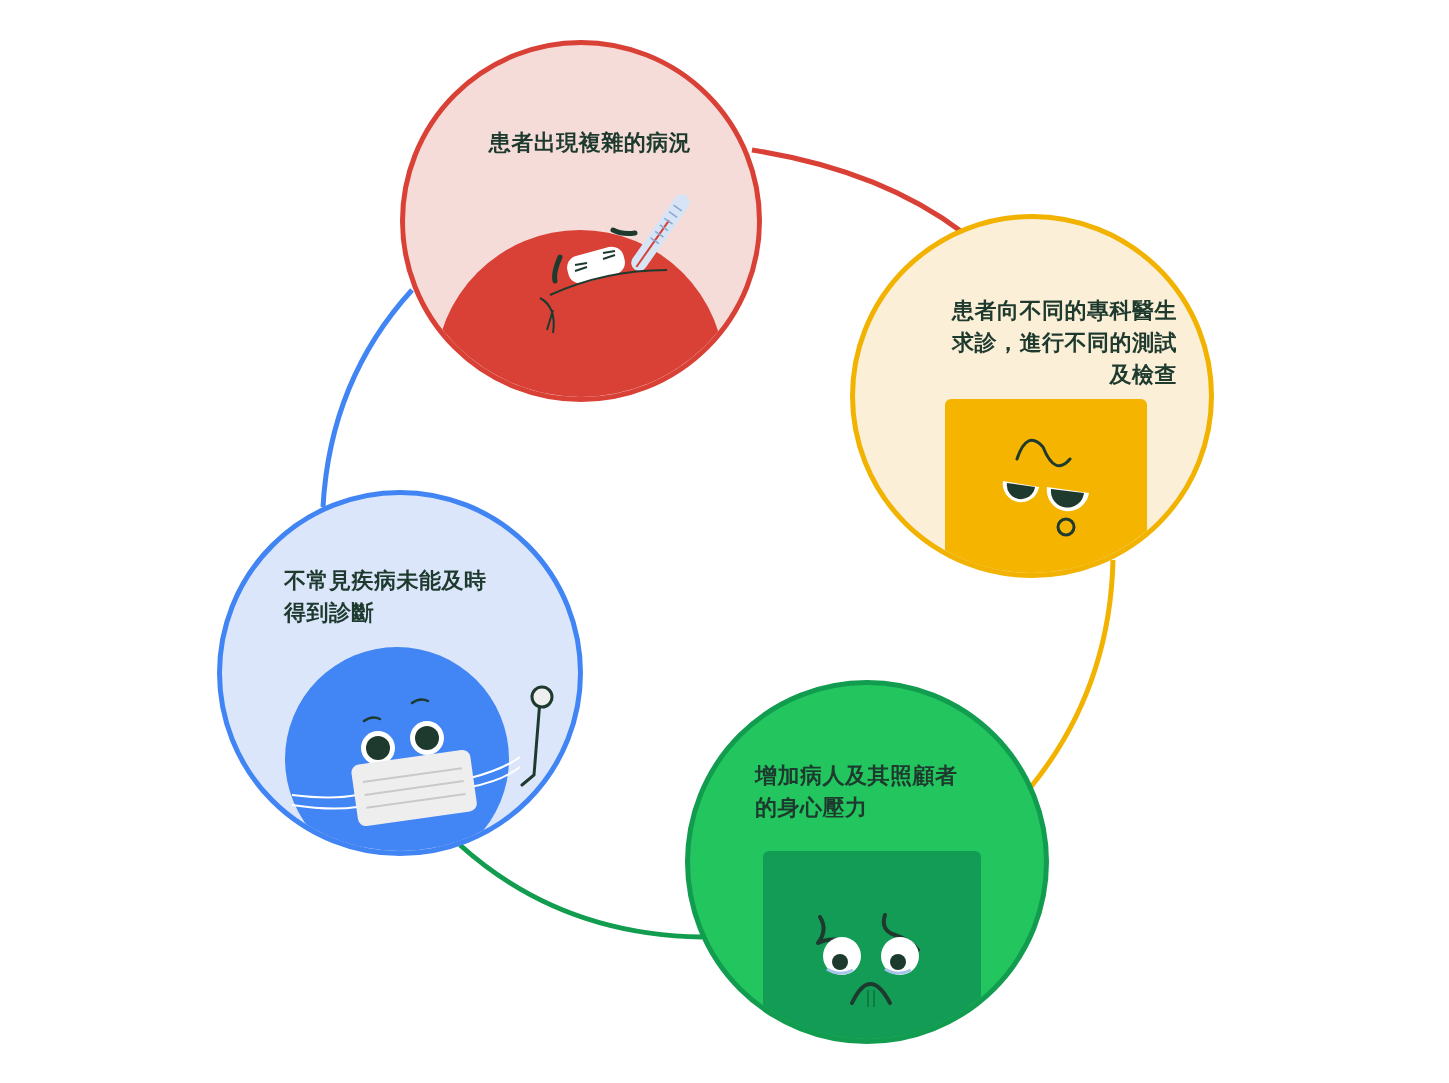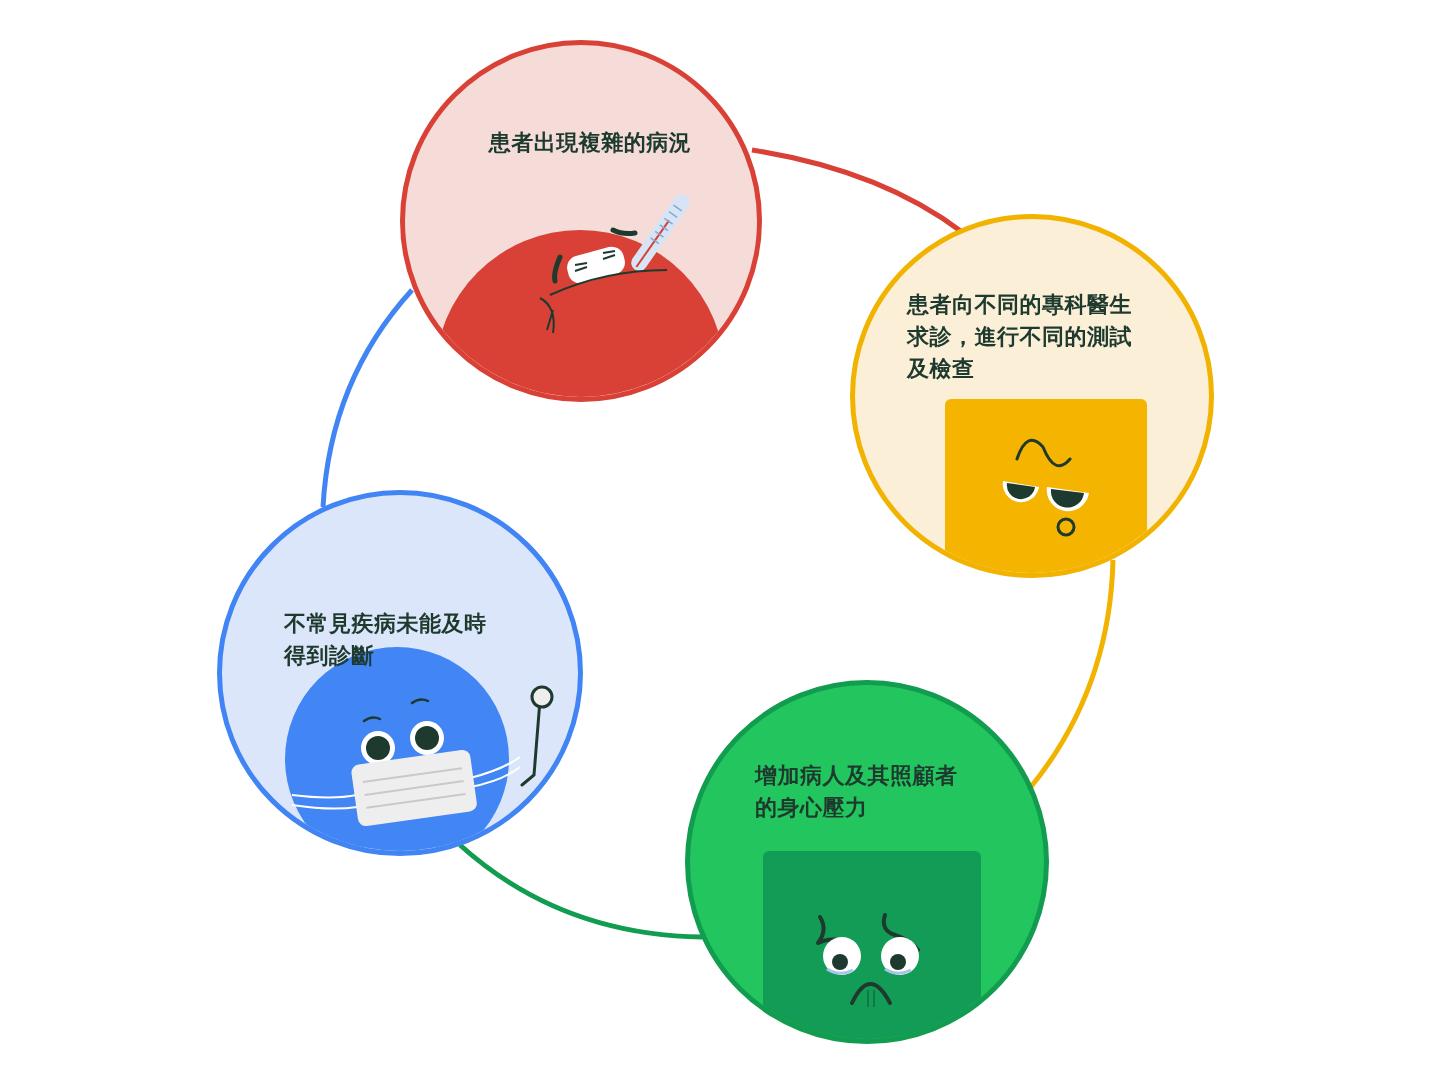--- a/index.html
+++ b/index.html
@@ -11,23 +11,23 @@
   .node .label { position: absolute; color: #1e3a2e; font-weight: bold; font-size: 22px;
                  line-height: 32px; letter-spacing: 0.5px; white-space: pre-line; }
   .node svg.art { position: absolute; left: 0; top: 0; }
 
   #node-red    { left: 400px; top: 40px;  width: 362px; height: 362px; background: #f5dcd8; border: 5px solid #d94137; }
   #node-yellow { left: 850px; top: 214px; width: 364px; height: 364px; background: #fcefd8; border: 5px solid #f2b200; }
   #node-green  { left: 685px; top: 680px; width: 364px; height: 364px; background: #22c55e; border: 5px solid #129c4f; }
   #node-blue   { left: 217px; top: 490px; width: 366px; height: 366px; background: #dce6fb; border: 5px solid #4185f4; }
 
   #node-red .label    { left: 60px; top: 82px; width: 250px; text-align: center; }
-  #node-yellow .label { left: 52px; top: 70px; width: 270px; }
+  #node-yellow .label { left: 52px; top: 76px; width: 270px; text-align: right; }
   #node-green .label  { left: 65px; top: 75px; width: 260px; }
-  #node-blue .label   { left: 62px; top: 70px; width: 260px; margin-top: 43px; }
+  #node-blue .label   { left: 62px; top: 70px; width: 260px; }
 </style>
 </head>
 <body>
 
 <div class="stage">
 
   <svg class="connectors" width="1449" height="1083">
     <path d="M 752 150 Q 880 170 962 232" fill="none" stroke="#d94137" stroke-width="5"></path>
     <path d="M 1113 560 Q 1110 690 1030 788" fill="none" stroke="#f2b200" stroke-width="5"></path>
     <path d="M 460 845 Q 560 935 702 937" fill="none" stroke="#129c4f" stroke-width="5"></path>

